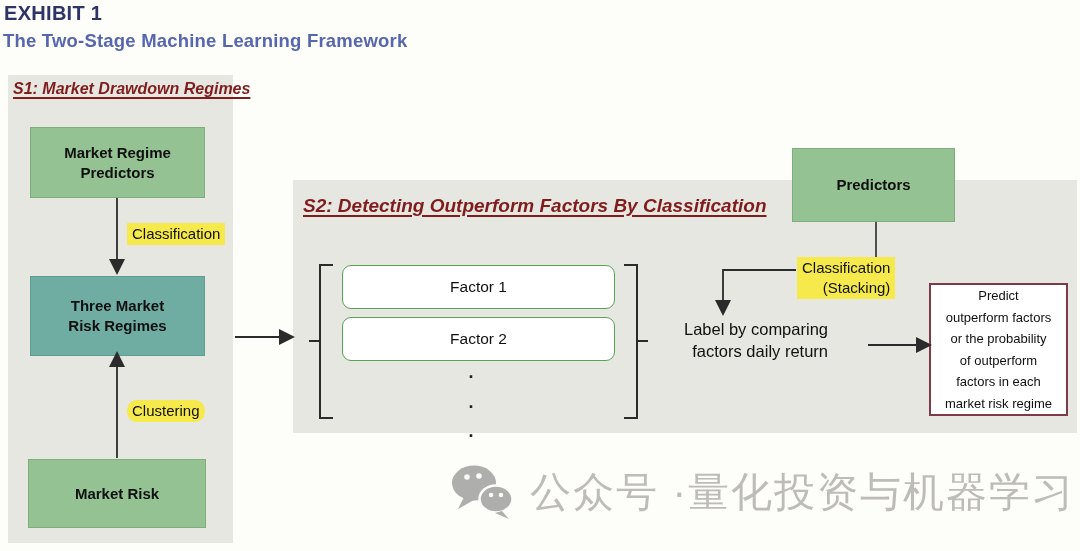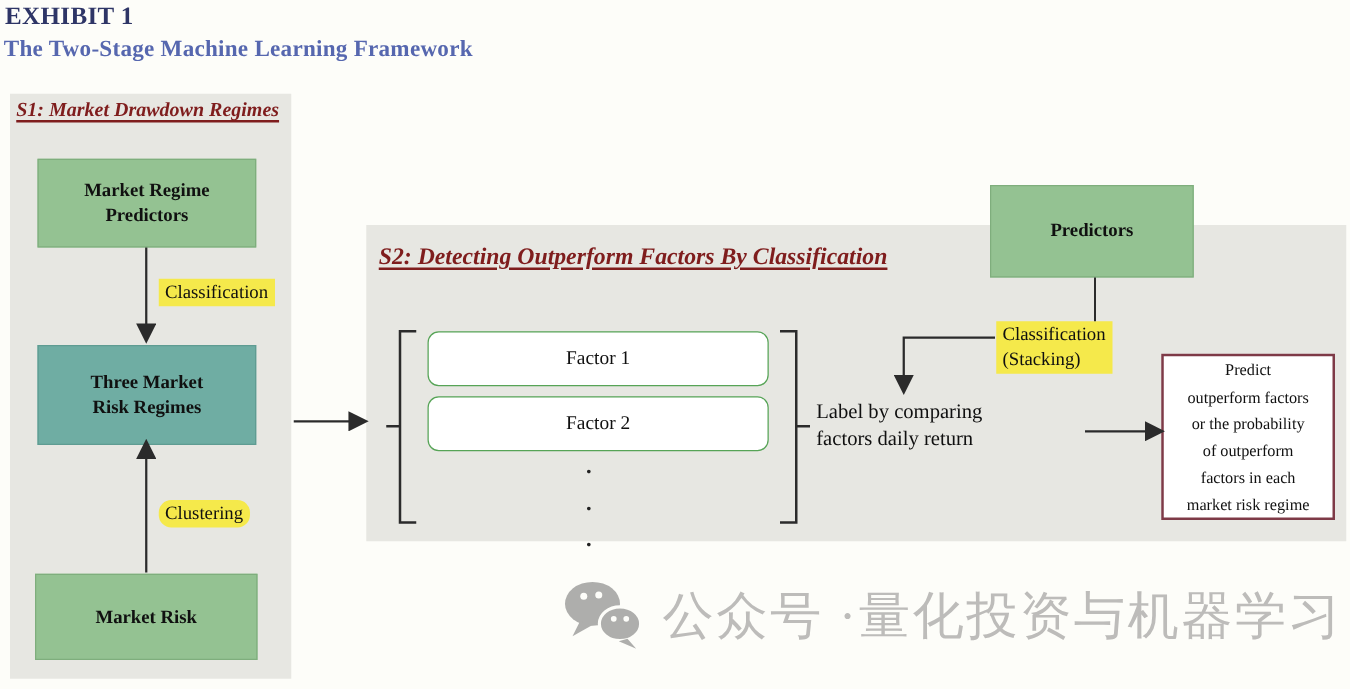--- a/index.html
+++ b/index.html
@@ -1,19 +1,19 @@
 <!DOCTYPE html>
 <html style="--page-bg: #fdfdf9; --title-navy: #2e3566; --subtitle-blue: #5667af; --panel-gray: #e7e7e2; --box-green: #94c292; --box-teal: #6fada3; --highlight-yellow: #f5e94b; --factor-border-green: #57a457; --predict-border-maroon: #7e3a47; --arrow-black: #2b2b2b; --watermark-gray: #bdbcba;"><head>
 <meta charset="utf-8">
 <style>
   html,body{margin:0;padding:0;background:#fdfdf9;}
   .canvas{
     position:relative;width:1080px;height:551px;overflow:hidden;
     background:var(--page-bg,#fdfdf9);
-    font-family:Liberation Serif, serif;
+    font-family:Liberation Sans, sans-serif;
     color:#141414;
   }
   .abs{position:absolute;}
   #exhibit-label{left:4px;top:2px;font-size:20px;font-weight:700;color:var(--title-navy,#2e3566);letter-spacing:.3px;}
   #framework-title{left:3px;top:30px;font-size:18.5px;font-weight:700;color:var(--subtitle-blue,#5667af);letter-spacing:.2px;}
 
   .panel{background:var(--panel-gray,#e7e7e2);}
   #panel-s1{left:8px;top:75px;width:225px;height:468px;}
   #panel-s2{left:293px;top:180px;width:784px;height:253px;}
 
@@ -32,21 +32,21 @@
   }
   .box.green{background:var(--box-green,#94c292);border:1px solid #7fae7d;}
   #box-market-regime-predictors{left:30px;top:127px;width:175px;height:71px;}
   #box-three-market-risk-regimes{left:30px;top:276px;width:175px;height:80px;background:var(--box-teal,#6fada3);border:1px solid #5f9c92;}
   #box-market-risk{left:28px;top:459px;width:178px;height:69px;}
   #box-predictors{left:792px;top:148px;width:163px;height:74px;}
 
   .hl{
     background:var(--highlight-yellow,#f5e94b);color:#101010;
     font-size:15px;line-height:20px;padding:1px 5px;
-    white-space:pre-line;text-align:left;
+    white-space:pre-line;text-align:right;
   }
   #hl-classification{left:127px;top:223px;}
   #hl-clustering{left:127px;top:400px;border-radius:10px;}
   #hl-classification-stacking{left:797px;top:257px;}
 
   .factor{
     left:342px;width:273px;height:44px;box-sizing:border-box;
     background:#ffffff;border:1.5px solid var(--factor-border-green,#57a457);border-radius:9px;
     display:flex;align-items:center;justify-content:center;
     font-size:15.5px;color:#101010;
@@ -55,21 +55,21 @@
   #factor-2{top:317px;}
 
   #ellipsis-dots{
     left:464px;top:368px;width:14px;height:68px;
     display:flex;flex-direction:column;justify-content:space-between;align-items:center;
     font-size:18px;font-weight:700;line-height:9px;color:#222;
   }
 
   #label-by-comparing{
     left:653px;top:318px;width:175px;
-    font-size:16.5px;line-height:22px;white-space:pre-line;color:#101010;
+    font-size:16.5px;line-height:22px;white-space:pre-line;color:#101010;text-align:right;
   }
 
   #predict-box{
     left:929px;top:283px;width:139px;height:133px;box-sizing:border-box;
     background:#ffffff;border:2px solid var(--predict-border-maroon,#7e3a47);
     display:flex;align-items:center;justify-content:center;text-align:center;
     font-size:13px;line-height:21.5px;white-space:pre-line;color:#101010;
   }
 
   #connector-layer{left:0;top:0;width:1080px;height:551px;pointer-events:none;}

